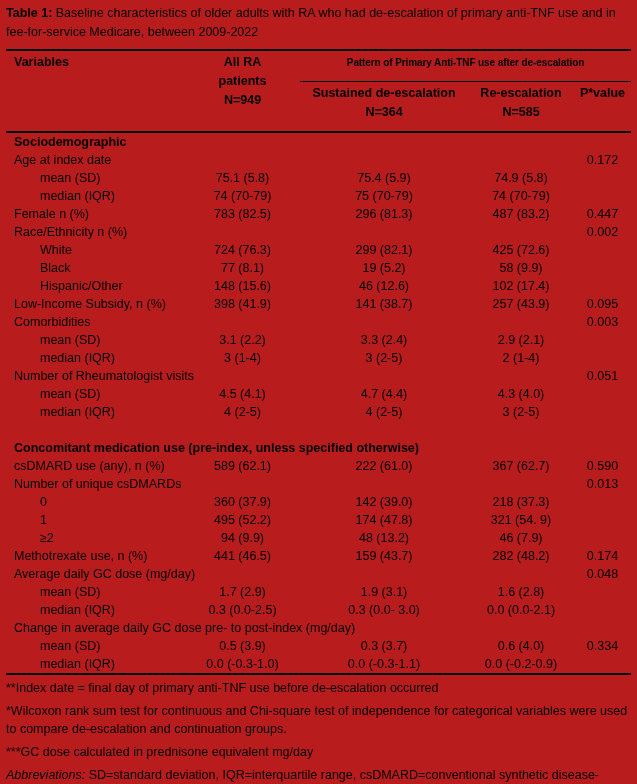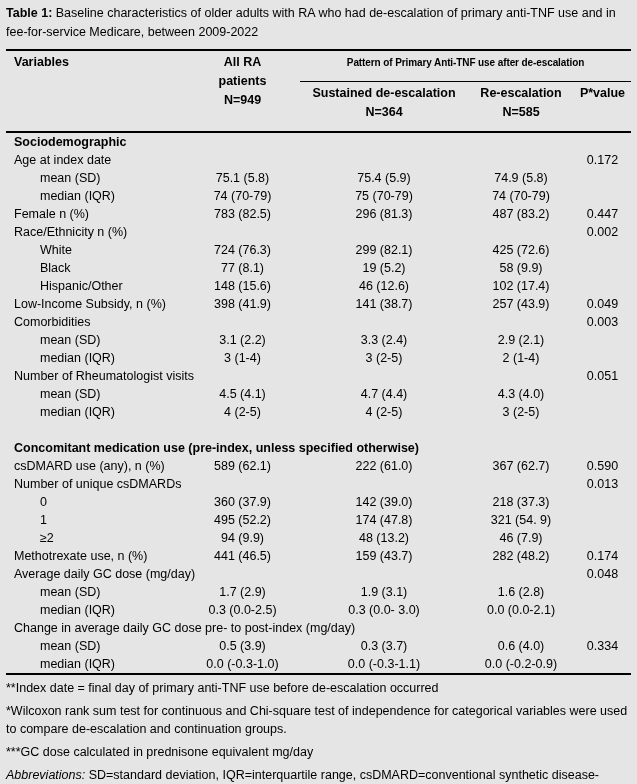--- a/index.html
+++ b/index.html
@@ -1,20 +1,20 @@
 <!DOCTYPE html>
 <html><head>
 <meta charset="utf-8">
 <style>
   * { margin:0; padding:0; box-sizing:border-box; }
   html, body {
     width:637px; background:#ffffff; color:#000000;
     font-family:"Liberation Sans", sans-serif;
   }
-  .page { width:637px; height:784px; padding:4px 6px 0 6px; overflow:hidden; background:#e5e5e5; }
+  .page { width:637px; height:784px; padding:4px 6px 0 6px; overflow:hidden; background:#b91c1c; }
 
   .title { font-size:12.5px; line-height:19px; margin-bottom:7px; width:627px; }
   .title .tlabel { font-weight:bold; }
 
   table {
     width:625px; border-collapse:collapse; table-layout:fixed;
     border-top:2px solid #000; border-bottom:2px solid #000;
   }
   col.c1 { width:179px; }
   col.c2 { width:115px; }
@@ -136,21 +136,21 @@
           <td class="c-num">148 (15.6)</td>
           <td class="c-num">46 (12.6)</td>
           <td class="c-num">102 (17.4)</td>
           <td class="c-num"></td>
         </tr>
         <tr>
           <td class="c-var">Low-Income Subsidy, n (%)</td>
           <td class="c-num">398 (41.9)</td>
           <td class="c-num">141 (38.7)</td>
           <td class="c-num">257 (43.9)</td>
-          <td class="c-num">0.049</td>
+          <td class="c-num">0.095</td>
         </tr>
         <tr>
           <td class="c-var">Comorbidities</td>
           <td class="c-num"></td>
           <td class="c-num"></td>
           <td class="c-num"></td>
           <td class="c-num">0.003</td>
         </tr>
         <tr>
           <td class="c-var ind">mean (SD)</td>

